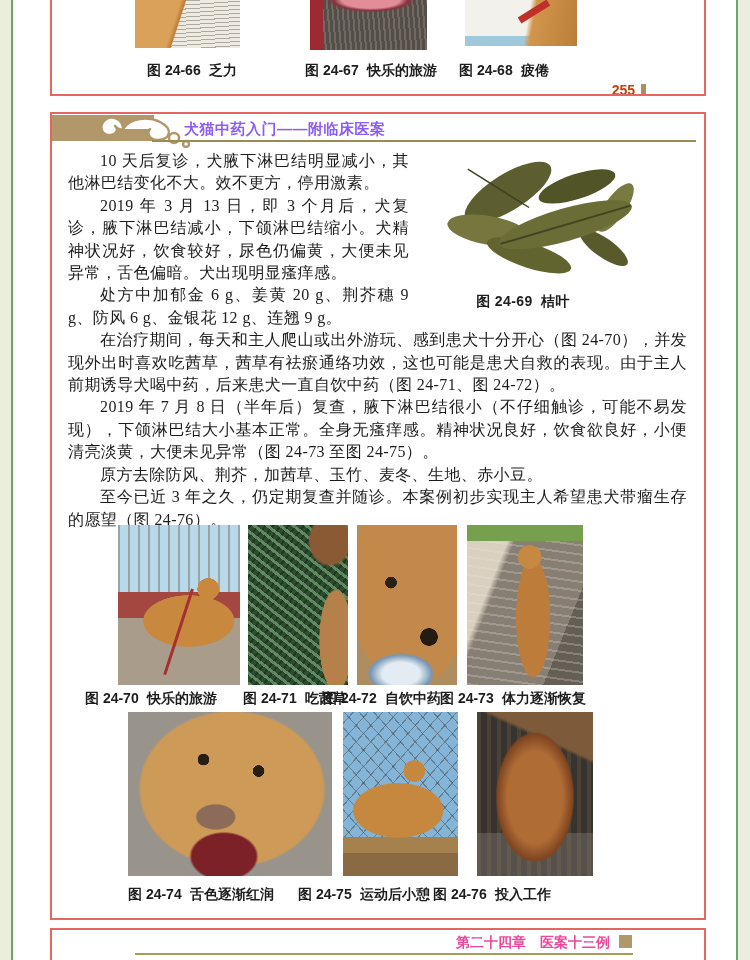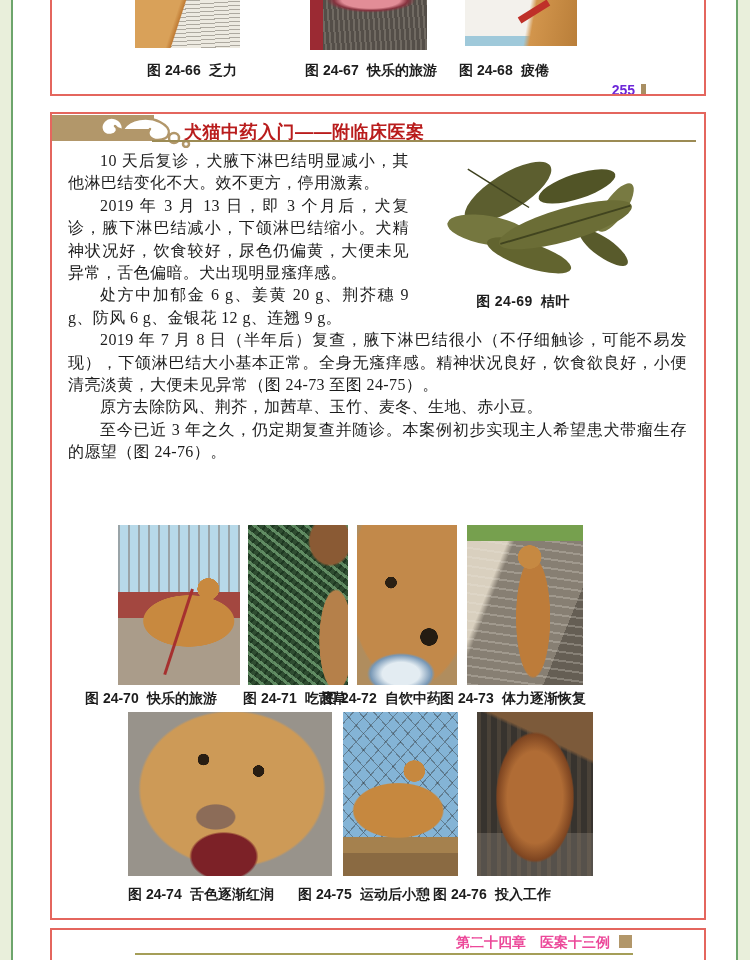--- a/index.html
+++ b/index.html
@@ -27,29 +27,29 @@
     repeating-linear-gradient(85deg,rgba(185,178,165,.28) 0 2px,rgba(0,0,0,0) 2px 5px);}
   .ph-68{left:413px;top:10px;width:112px;height:46px;background-color:#f3f1ec;background-image:
     linear-gradient(100deg,rgba(0,0,0,0) 0 55%,#d2954c 60%,#b97e39 100%),
     linear-gradient(to top,#9fc9da 0 10px,rgba(0,0,0,0) 10px);}
   .ph-68::after{content:"";position:absolute;right:26px;top:8px;width:34px;height:7px;
     background:#bf3029;transform:rotate(-32deg);}
   .cap-66{left:95px;top:72px;width:170px;}
   .cap-67{left:253px;top:72px;width:170px;}
   .cap-68{left:407px;top:72px;width:170px;}
   .pagenum-wrap{position:absolute;right:58px;top:92px;height:20px;font-weight:bold;
-    font-size:14px;color:#6d28d9;font-family:"Liberation Sans","DejaVu Sans",sans-serif;}
+    font-size:14px;color:#c2410c;font-family:"Liberation Sans","DejaVu Sans",sans-serif;}
   .pagenum-bar{display:inline-block;width:5px;height:13px;background:#a98f63;
     margin-left:6px;vertical-align:-2px;}
 
   
   .band{position:absolute;left:0;top:1px;width:102px;height:26px;background:#b2976a;}
   .cloud{position:absolute;left:38px;top:-4px;width:135px;height:38px;}
   .head-title{position:absolute;left:132px;top:6px;font-family:"Liberation Sans","DejaVu Sans",sans-serif;
-    font-weight:bold;font-size:18px;color:#b91c1c;letter-spacing:0.5px;}
+    font-weight:bold;font-size:15px;color:#8b5cf6;letter-spacing:0.5px;}
   .head-line{position:absolute;left:100px;right:8px;top:26px;height:2px;background:#9c8b54;}
 
   
   .body-text{position:absolute;left:16px;right:17px;top:36px;font-size:16px;
     line-height:22.4px;color:#1c1c1c;text-align:justify;letter-spacing:0.4px;}
   .body-text p{margin:0;text-indent:2em;}
   .leaf-float{float:right;width:268px;height:166px;margin-left:10px;position:relative;background:#fff;}
   .leaf-svg{display:block;margin:2px auto 0;width:246px;height:134px;}
   .leaf-cap{position:static;display:block;text-align:center;padding-right:60px;margin-top:4px;}
 
@@ -163,20 +163,21 @@
           <line x1="70" y1="96" x2="206" y2="56" stroke="#41441f" stroke-width="2"></line>
           <line x1="36" y1="18" x2="100" y2="58" stroke="#3c3f1d" stroke-width="1.5"></line>
         </svg>
         <div class="cap leaf-cap">
           <span>图 24-69</span><span class="cap-label">桔叶</span>
         </div>
       </div>
       <p>10 天后复诊，犬腋下淋巴结明显减小，其他淋巴结变化不大。效不更方，停用激素。</p>
       <p>2019 年 3 月 13 日，即 3 个月后，犬复诊，腋下淋巴结减小，下颌淋巴结缩小。犬精神状况好，饮食较好，尿色仍偏黄，大便未见异常，舌色偏暗。犬出现明显瘙痒感。</p>
       <p>处方中加郁金 6 g、姜黄 20 g、荆芥穗 9 g、防风 6 g、金银花 12 g、连翘 9 g。</p>
+      <p>在治疗期间，每天和主人爬山或出外游玩、感到患犬十分开心（图 24-70），并发现外出时喜欢吃茜草，茜草有祛瘀通络功效，这也可能是患犬自救的表现。由于主人前期诱导犬喝中药，后来患犬一直自饮中药（图 24-71、图 24-72）。</p>
       <p>2019 年 7 月 8 日（半年后）复查，腋下淋巴结很小（不仔细触诊，可能不易发现），下颌淋巴结大小基本正常。全身无瘙痒感。精神状况良好，饮食欲良好，小便清亮淡黄，大便未见异常（图 24-73 至图 24-75）。</p>
       <p>原方去除防风、荆芥，加茜草、玉竹、麦冬、生地、赤小豆。</p>
       <p>至今已近 3 年之久，仍定期复查并随诊。本案例初步实现主人希望患犬带瘤生存的愿望（图 24-76）。</p>
     </div>
 
     <div class="ph row1 ph-70"></div>
     <div class="ph row1 ph-71"></div>
     <div class="ph row1 ph-72"></div>
     <div class="ph row1 ph-73"></div>
     <div class="cap cap-70">

